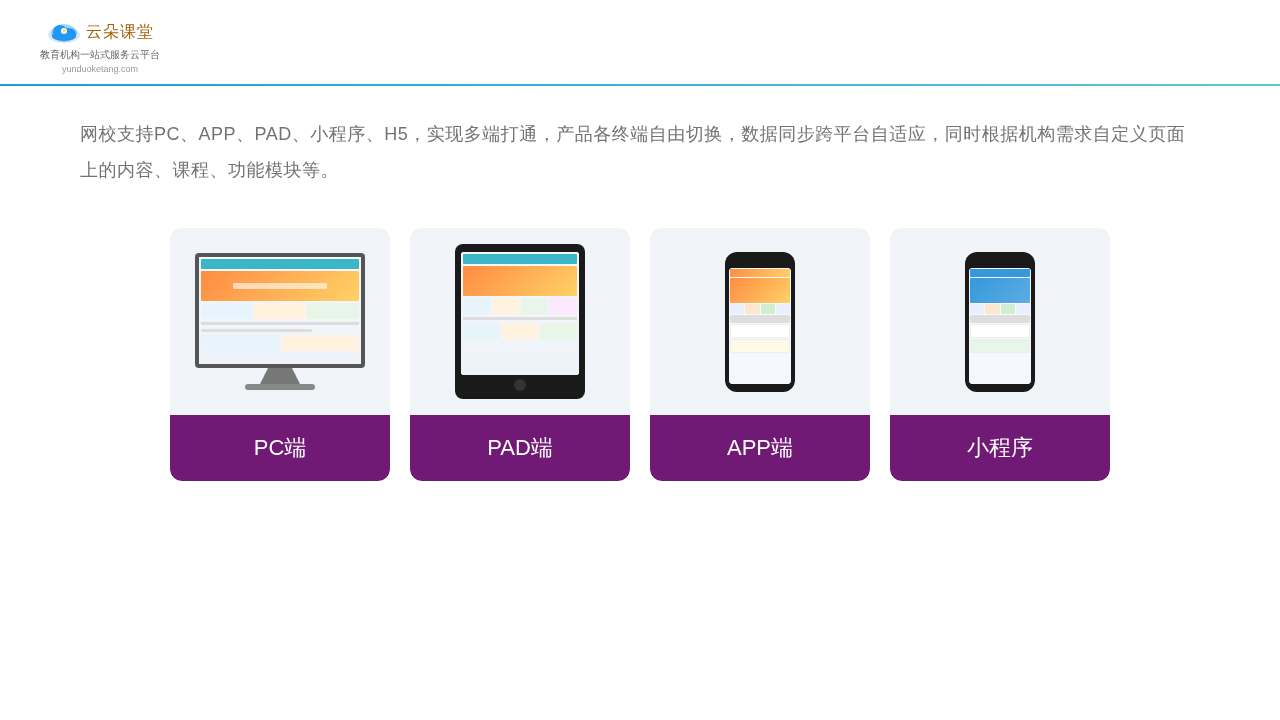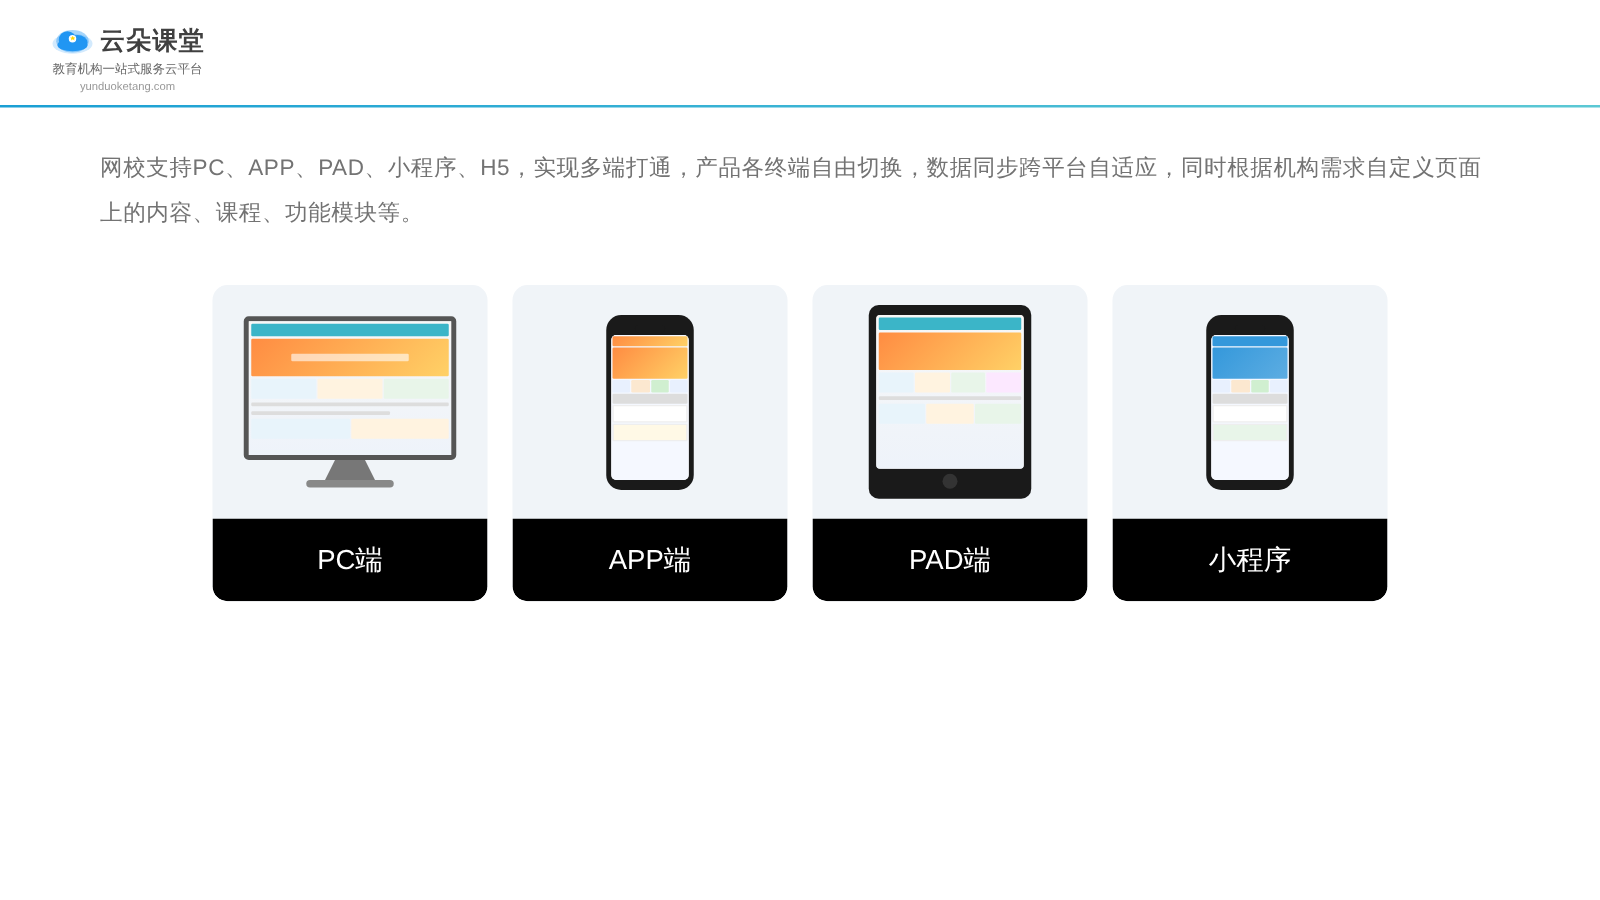--- a/index.html
+++ b/index.html
@@ -41,23 +41,23 @@
       flex-direction: column;
       align-items: center;
       gap: 2px;
     }
     .brand-cloud {
       display: flex;
       align-items: center;
       gap: 4px;
     }
     .brand-name {
-      font-size: 20px;
-      color: #404040;
-      font-weight: bold;
+      font-size: 16px;
+      color: #a16207;
+      font-weight: normal;
       letter-spacing: 1px;
     }
     .brand-sub {
       font-size: 10px;
       color: #666;
       text-align: center;
     }
     .brand-url {
       font-size: 9px;
       color: #999;
@@ -106,21 +106,21 @@
       height: 200px;
       display: flex;
       align-items: center;
       justify-content: center;
       padding: 16px 12px;
       flex: 1;
     }
 
     .card-label {
       width: 100%;
-      background: #000000;
+      background: #701a75;
       color: white;
       text-align: center;
       font-size: 22px;
       font-weight: 500;
       padding: 18px 0;
       border-radius: 0 0 12px 12px;
     }
 
     
     
@@ -344,20 +344,47 @@
               <div class="sc-card-sm"></div>
               <div class="sc-card-sm orange"></div>
             </div>
           </div>
         </div>
         <div class="monitor-stand"></div>
         <div class="monitor-base"></div>
       </div>
     </div>
     <div class="card-label">PC端</div>
+  </div>
+
+  <div class="card">
+    <div class="card-image-area">
+      <div class="tablet">
+        <div class="tablet-screen">
+          <div class="screen-content">
+            <div class="sc-header" style="background:#3bb5c8;"></div>
+            <div class="sc-banner" style="background:linear-gradient(135deg,#ff8c42,#ffd166);"></div>
+            <div class="sc-row">
+              <div class="sc-card-sm" style="background:#e8f4fb;"></div>
+              <div class="sc-card-sm orange"></div>
+              <div class="sc-card-sm green"></div>
+              <div class="sc-card-sm" style="background:#fce8ff;"></div>
+            </div>
+            <div class="sc-text-row"></div>
+            <div class="sc-row">
+              <div class="sc-card-sm"></div>
+              <div class="sc-card-sm orange"></div>
+              <div class="sc-card-sm green"></div>
+            </div>
+          </div>
+        </div>
+        <div class="tablet-btn"></div>
+      </div>
+    </div>
+    <div class="card-label">PAD端</div>
   </div>
 
   <div class="card">
     <div class="card-image-area">
       <div class="phone">
         <div class="phone-notch"></div>
         <div class="phone-screen">
           <div class="phone-screen-content">
             <div class="psc-header"></div>
             <div class="psc-banner" style="background:linear-gradient(135deg,#ff8c42,#ffd166);height:25px;"></div>
@@ -372,47 +399,20 @@
             <div class="psc-card" style="background:#fff9e6;"></div>
           </div>
         </div>
       </div>
     </div>
     <div class="card-label">APP端</div>
   </div>
 
   <div class="card">
     <div class="card-image-area">
-      <div class="tablet">
-        <div class="tablet-screen">
-          <div class="screen-content">
-            <div class="sc-header" style="background:#3bb5c8;"></div>
-            <div class="sc-banner" style="background:linear-gradient(135deg,#ff8c42,#ffd166);"></div>
-            <div class="sc-row">
-              <div class="sc-card-sm" style="background:#e8f4fb;"></div>
-              <div class="sc-card-sm orange"></div>
-              <div class="sc-card-sm green"></div>
-              <div class="sc-card-sm" style="background:#fce8ff;"></div>
-            </div>
-            <div class="sc-text-row"></div>
-            <div class="sc-row">
-              <div class="sc-card-sm"></div>
-              <div class="sc-card-sm orange"></div>
-              <div class="sc-card-sm green"></div>
-            </div>
-          </div>
-        </div>
-        <div class="tablet-btn"></div>
-      </div>
-    </div>
-    <div class="card-label">PAD端</div>
-  </div>
-
-  <div class="card">
-    <div class="card-image-area">
       <div class="phone">
         <div class="phone-notch"></div>
         <div class="phone-screen">
           <div class="phone-screen-content">
             <div class="psc-header" style="background:#3498db;"></div>
             <div class="psc-banner" style="background:linear-gradient(135deg,#3498db,#5dade2);height:25px;"></div>
             <div class="psc-icons">
               <div class="psc-icon-item"></div>
               <div class="psc-icon-item" style="background:#fce8d0;"></div>
               <div class="psc-icon-item" style="background:#d0efd0;"></div>

